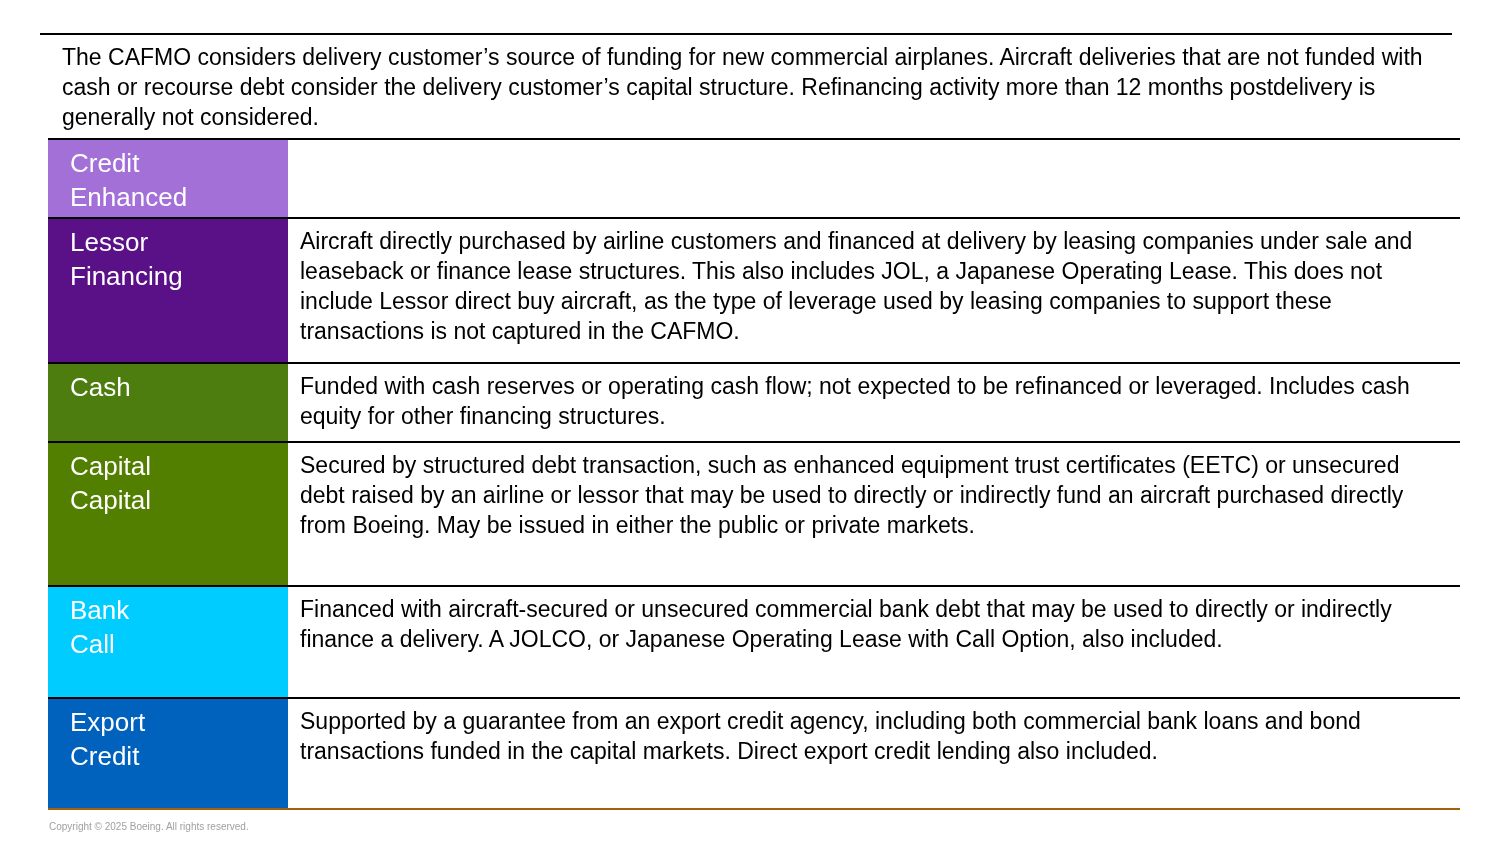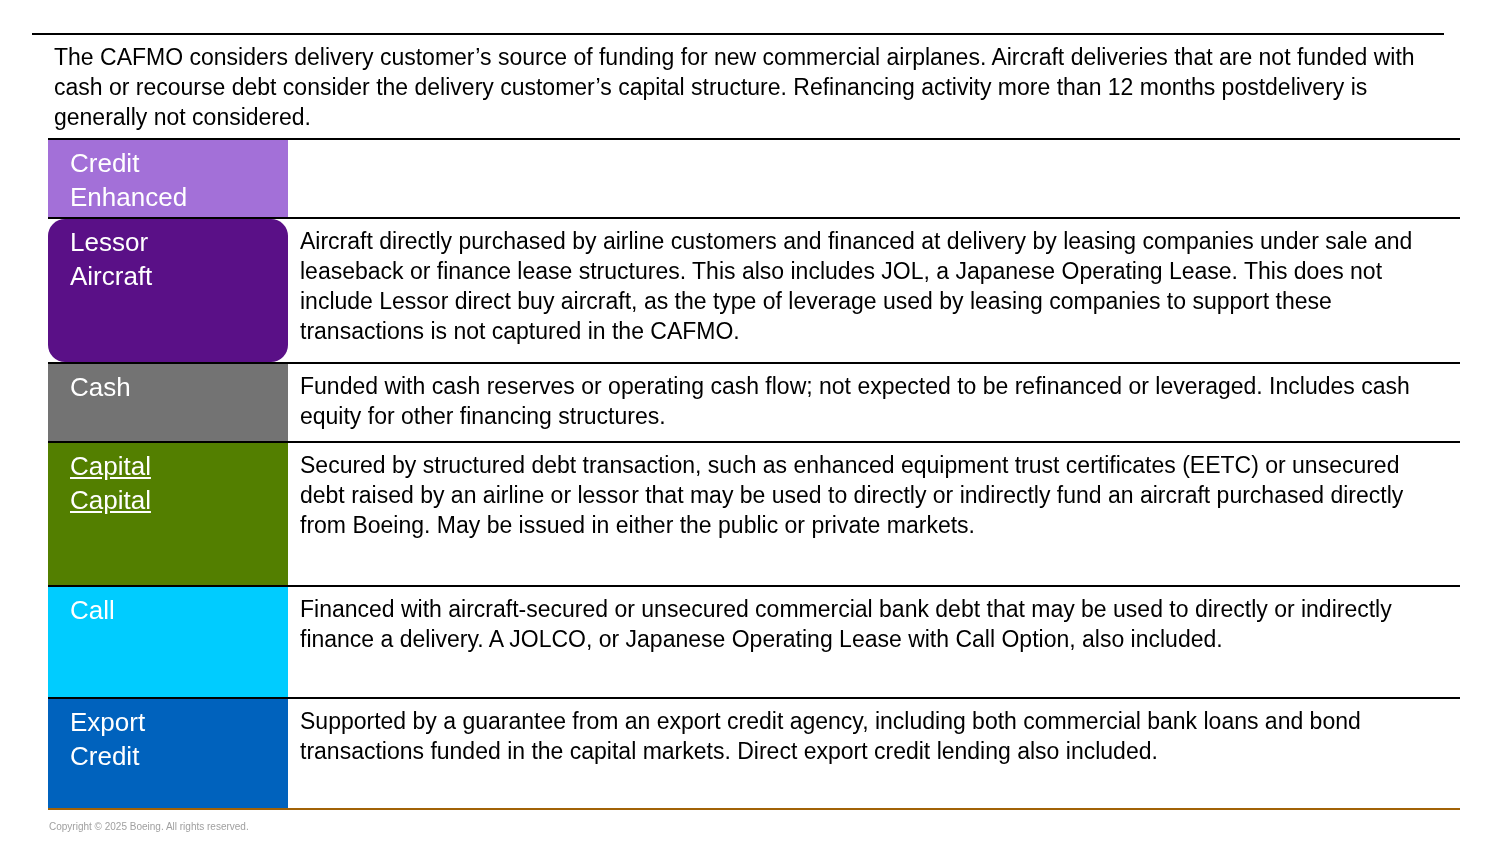--- a/index.html
+++ b/index.html
@@ -10,21 +10,21 @@
     body {
       width: 1500px;
       height: 844px;
       position: relative;
       overflow: hidden;
       font-family: "Liberation Sans", sans-serif;
       color: #000000;
     }
     .intro {
       position: absolute;
-      left: 32px;
+      left: 40px;
       top: 33px;
       width: 1412px;
       height: 105px;
       border-top: 2px solid #000;
       box-sizing: border-box;
       padding: 7px 10px 0 22px;
       font-size: 23px;
       line-height: 30px;
     }
     .table {
@@ -74,44 +74,45 @@
 
 <div class="table">
   <div class="row" style="height:79px;">
     <div class="label-cell" style="background:#a370d8;">
       <div>Credit</div>
       <div>Enhanced</div>
     </div>
   </div>
 
   <div class="row" style="height:145px;">
-    <div class="label-cell" style="background:#5a1087;border-radius:17px;">
+    <div class="label-cell" style="background:#5a1087;">
       <div>Lessor</div>
-      <div>Aircraft</div>
+      <div>Financing</div>
     </div>
     <div class="desc-cell">Aircraft directly purchased by airline customers and financed at delivery by leasing companies under sale and leaseback or finance lease structures. This also includes JOL, a Japanese Operating Lease. This does not include Lessor direct buy aircraft, as the type of leverage used by leasing companies to support these transactions is not captured in the CAFMO.</div>
   </div>
 
   <div class="row" style="height:79px;">
-    <div class="label-cell" style="background:#737373;">
+    <div class="label-cell" style="background:#4d7c0f;">
       <div>Cash</div>
     </div>
     <div class="desc-cell">Funded with cash reserves or operating cash flow; not expected to be refinanced or leveraged. Includes cash equity for other financing structures.</div>
   </div>
 
   <div class="row" style="height:144px;">
-    <div class="label-cell" style="background:#537f00;text-decoration:underline;">
+    <div class="label-cell" style="background:#537f00;">
       <div>Capital</div>
       <div>Capital</div>
     </div>
     <div class="desc-cell">Secured by structured debt transaction, such as enhanced equipment trust certificates (EETC) or unsecured debt raised by an airline or lessor that may be used to directly or indirectly fund an aircraft purchased directly from Boeing. May be issued in either the public or private markets.</div>
   </div>
 
   <div class="row" style="height:112px;">
     <div class="label-cell" style="background:#00ccff;">
+      <div>Bank</div>
       <div>Call</div>
     </div>
     <div class="desc-cell">Financed with aircraft-secured or unsecured commercial bank debt that may be used to directly or indirectly finance a delivery. A JOLCO, or Japanese Operating Lease with Call Option, also included.</div>
   </div>
 
   <div class="row" style="height:113px;">
     <div class="label-cell" style="background:#0062bd;">
       <div>Export</div>
       <div>Credit</div>
     </div>

